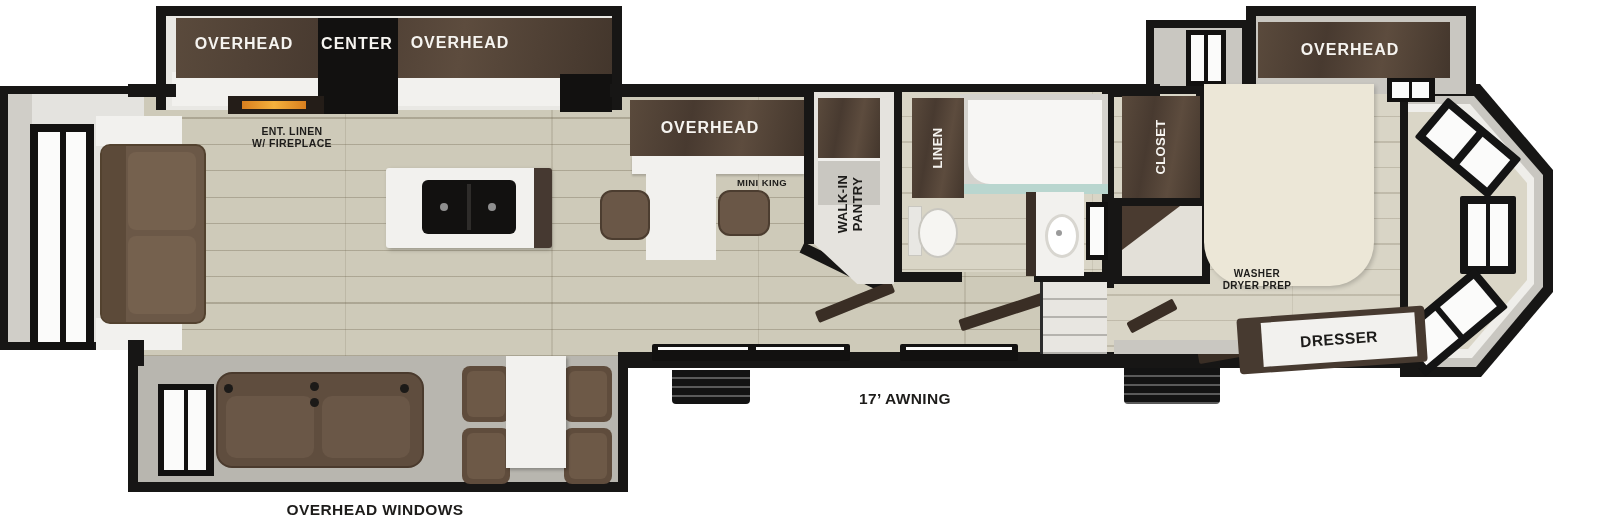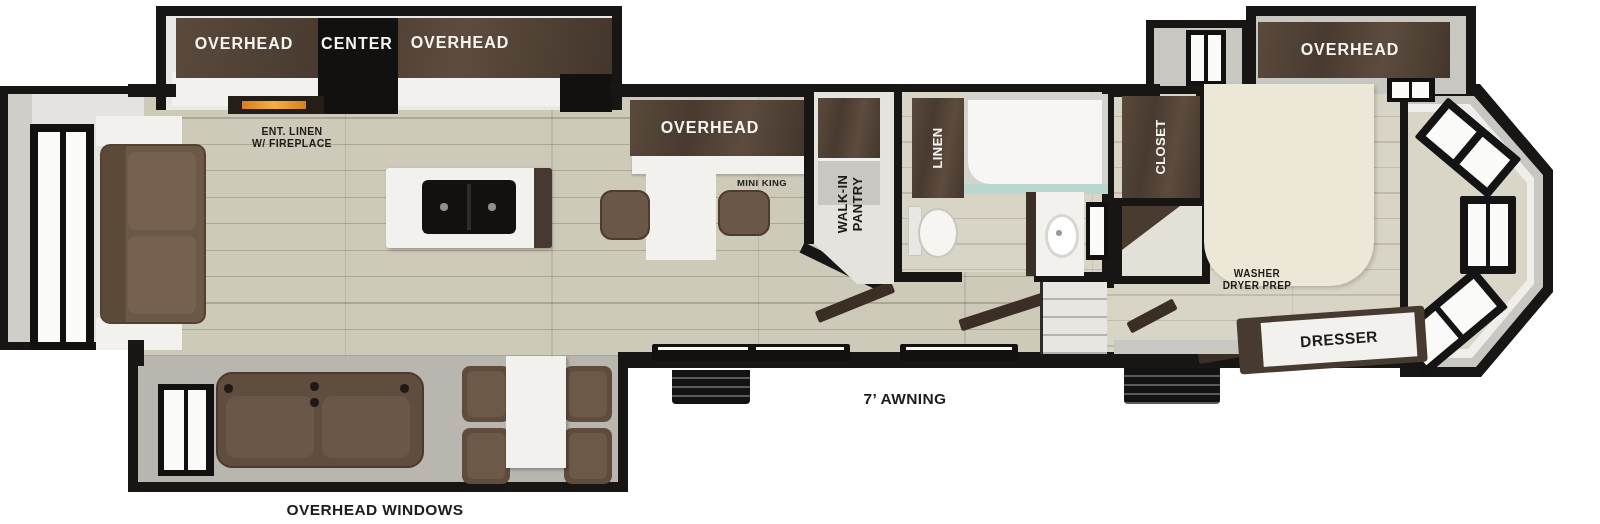--- a/index.html
+++ b/index.html
@@ -206,16 +206,16 @@
 W/ FIREPLACE</div>
   <div class="lbl white s14" style="left:710px;top:128px">OVERHEAD</div>
   <div class="lbl s9" style="left:762px;top:183px">MINI KING</div>
   <div class="lbl rot s13" style="left:850px;top:204px">WALK-IN
 PANTRY</div>
   <div class="lbl rot white s13" style="left:938px;top:148px">LINEN</div>
   <div class="lbl rot white s13" style="left:1161px;top:147px">CLOSET</div>
   <div class="lbl white s14" style="left:1350px;top:50px">OVERHEAD</div>
   <div class="lbl s11" style="left:1257px;top:280px">WASHER
 DRYER PREP</div>
-  <div class="lbl s15" style="left:905px;top:399px">7’ AWNING</div>
+  <div class="lbl s15" style="left:905px;top:399px">17’ AWNING</div>
   <div class="lbl s15" style="left:375px;top:510px">OVERHEAD WINDOWS</div>
 
 </div>
 
 </body></html>

